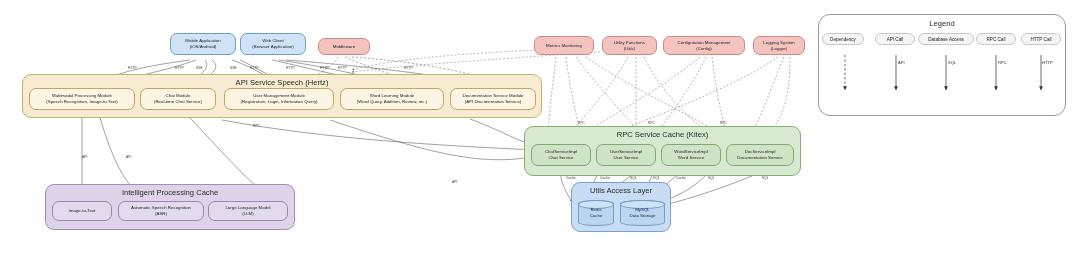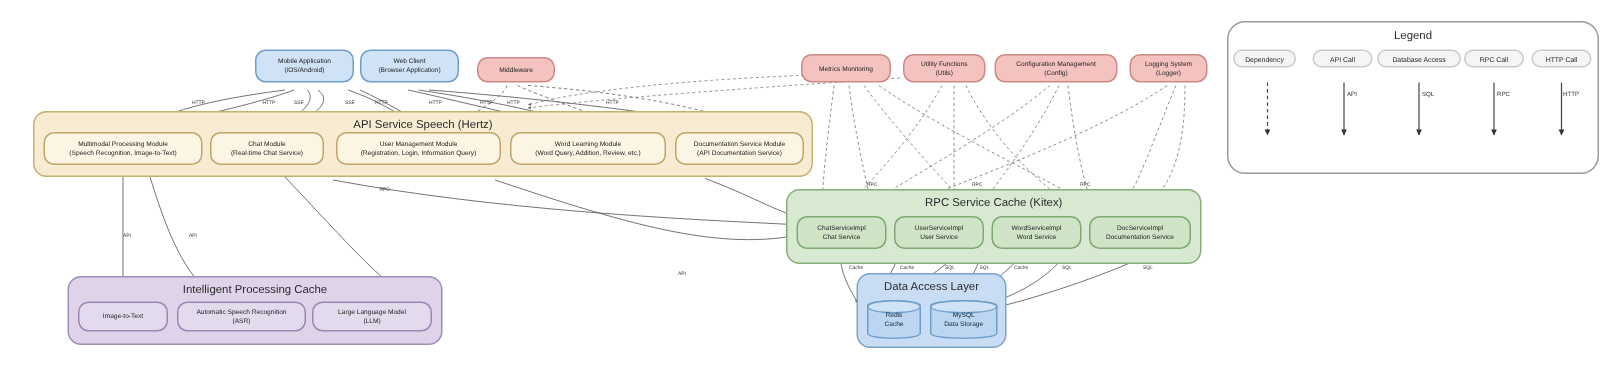--- a/index.html
+++ b/index.html
@@ -209,21 +209,21 @@
       </div>
   </div>
   <div class="node n-rpc" style="left:726px;top:144px;width:68px;height:22px;">
     <div>
         <span>DocServiceImpl</span>
     <span>Documentation Service</span>
       </div>
   </div>
 
   <div class="layer l-data" style="left:571px;top:182px;width:100px;height:50px;">
-    <div class="layer-title">Data Access Layer</div>
+    <div class="layer-title">Utils Access Layer</div>
   </div>
   <div class="db" style="left:578px;top:200px;width:36px;height:26px;">
     <span><span>Redis</span><br>
     <span>Cache</span></span>
   </div>
   <div class="db" style="left:620px;top:200px;width:45px;height:26px;">
     <span><span>MySQL</span><br>
     <span>Data Storage</span></span>
   </div>
 

